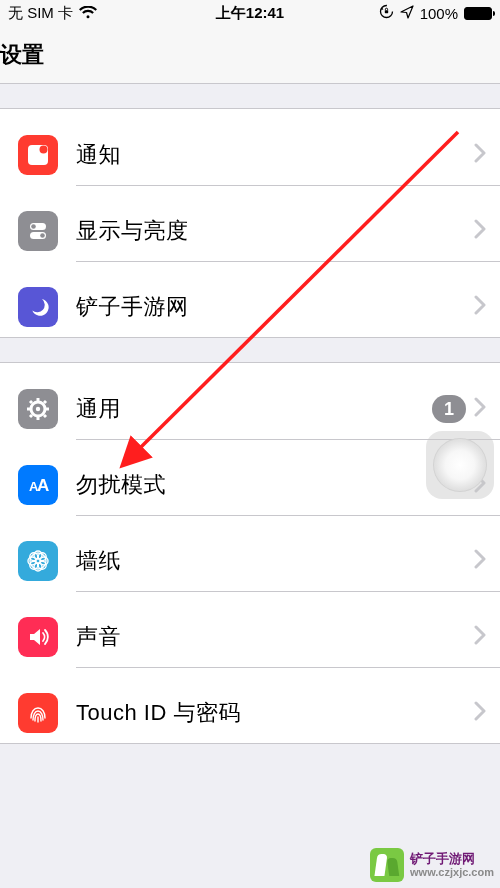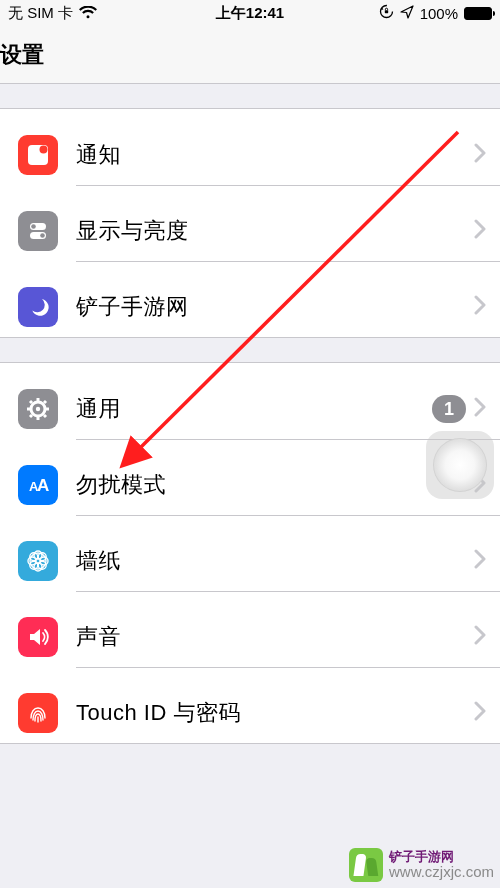--- a/index.html
+++ b/index.html
@@ -182,21 +182,21 @@
     content: "";
     position: absolute;
     right: 6px; top: 10px;
     width: 10px; height: 18px;
     background: #5aa82f;
     border-radius: 4px 4px 0 0;
     transform: skewX(8deg);
   }
   .watermark .wm-text { display: flex; flex-direction: column; line-height: 1.1; }
   .watermark .wm-name { color: #701a75; font-weight: 700; font-size: 13px; }
-  .watermark .wm-url  { color: #8a8a8a; font-size: 15px; }
+  .watermark .wm-url  { color: #8a8a8a; font-size: 11px; font-weight: bold; }
 
 </style>
 </head>
 <body>
 
 <div class="status-bar">
   <div class="status-left">
     <span>无 SIM 卡</span>
     <span class="wifi-icon">
       <svg width="18" height="13" viewBox="0 0 18 13">

